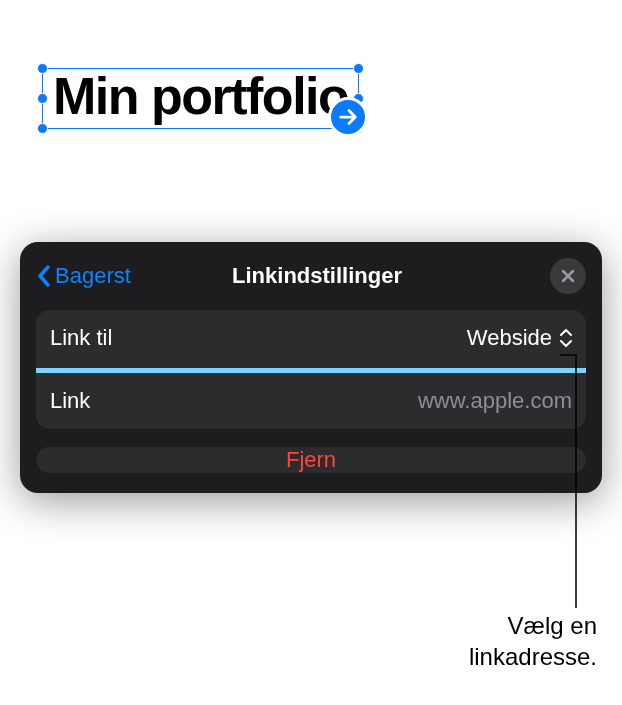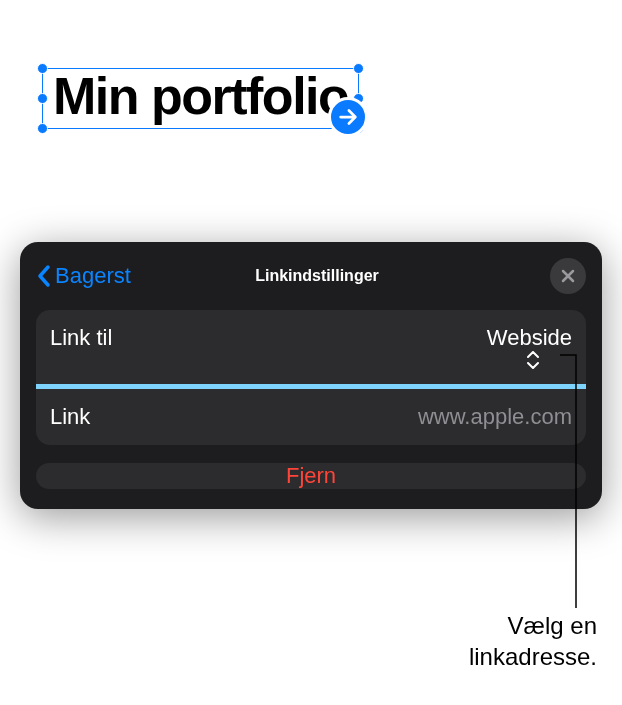--- a/index.html
+++ b/index.html
@@ -93,21 +93,21 @@
     .back-btn svg {
       width: 16px;
       height: 24px;
       margin-right: 3px;
     }
     .popover-title {
       position: absolute;
       left: 12px;
       right: 0;
       text-align: center;
-      font-size: 16px;
+      font-size: 22px;
       font-weight: 600;
       color: #fff;
       pointer-events: none;
     }
     .close-btn {
       width: 36px;
       height: 36px;
       background: #3a3a3c;
       border-radius: 50%;
       display: flex;
@@ -138,21 +138,20 @@
     .settings-row + .settings-row {
       border-top: 5px solid #7dd3fc;
     }
     .settings-row .label {
       color: #fff;
     }
     .settings-row .value {
       display: flex;
       align-items: center;
       color: #fff;
-      flex-direction: column;
     }
     .settings-row .placeholder {
       color: #8e8e93;
     }
     .dropdown-indicator {
       margin-left: 8px;
       display: flex;
       flex-direction: column;
       align-items: center;
       gap: 2px;

